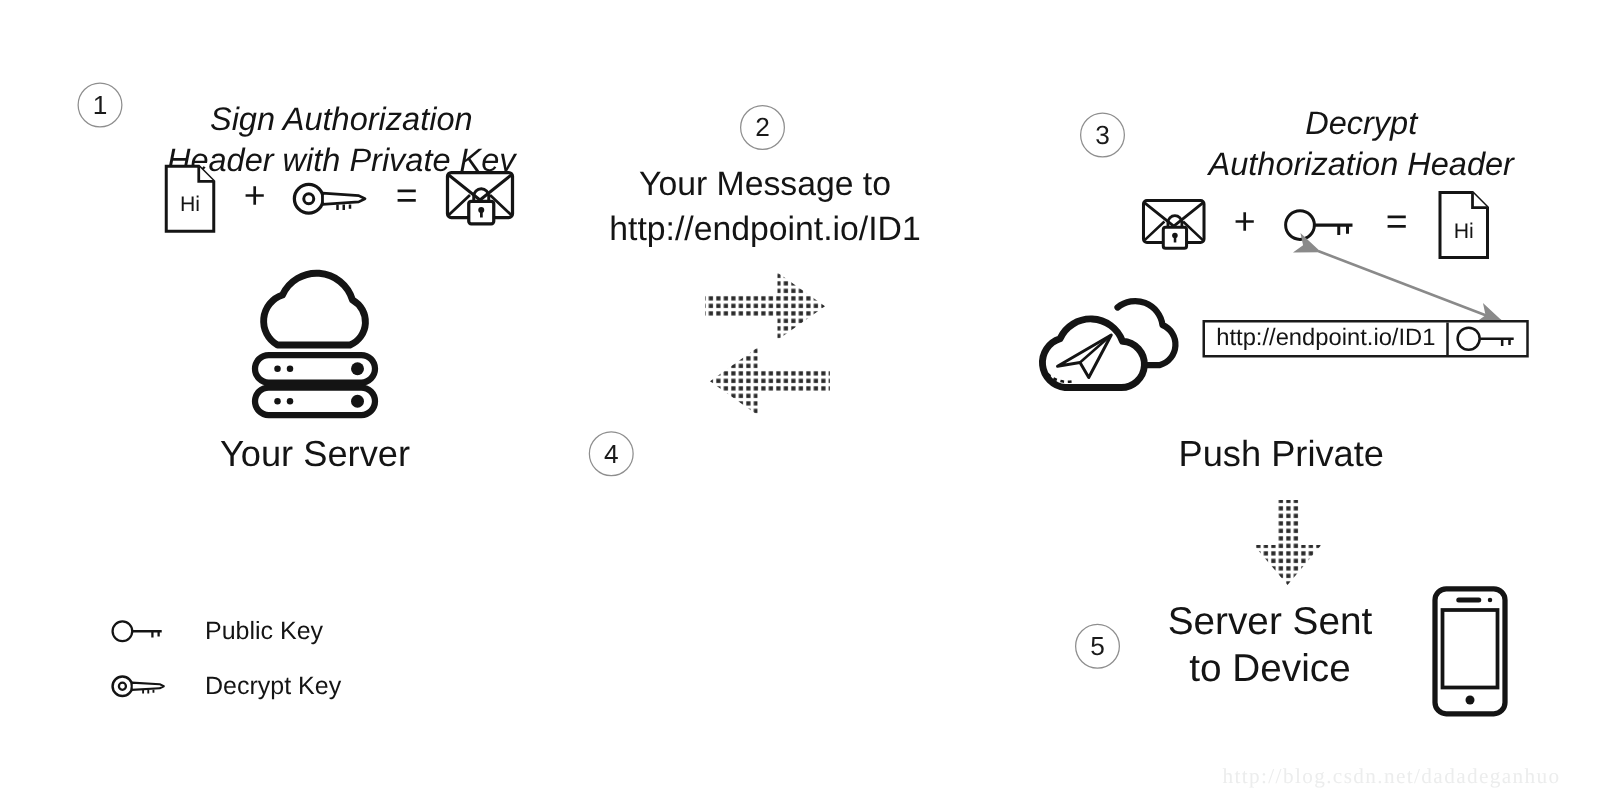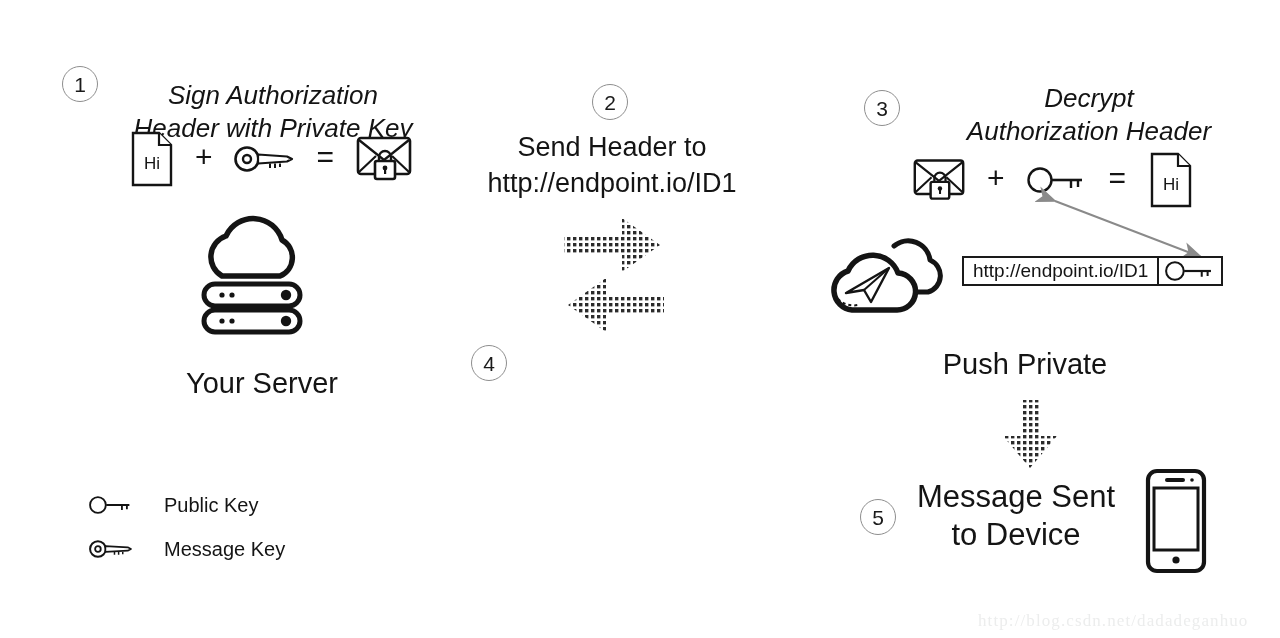--- a/index.html
+++ b/index.html
@@ -118,27 +118,27 @@
       <circle cx="44" cy="81" r="2.6" fill="#141414"></circle>
       <circle cx="54" cy="81" r="2.6" fill="#141414"></circle>
       <circle cx="108" cy="81" r="5.2" fill="#141414"></circle>
       <rect x="26" y="96" width="96" height="22" rx="11" fill="#fff" stroke="#141414" stroke-width="5"></rect>
       <circle cx="44" cy="107" r="2.6" fill="#141414"></circle>
       <circle cx="54" cy="107" r="2.6" fill="#141414"></circle>
       <circle cx="108" cy="107" r="5.2" fill="#141414"></circle>
     </svg>
   </div>
 
-  <div class="abs label-lg" style="left:152px;top:346px;width:220px;margin-top:19px;">Your Server</div>
+  <div class="abs label-lg" style="left:142px;top:346px;width:220px;">Your Server</div>
 
   <div class="abs" style="left:592px;top:84px;">
     <div class="step-badge">2</div>
   </div>
 
-  <div class="abs caption" style="left:460px;top:129px;width:304px;font-size:27px;line-height:36px;">Send Header to
+  <div class="abs caption" style="left:460px;top:129px;width:304px;font-size:27px;line-height:36px;">Your Message to
 http://endpoint.io/ID1</div>
 
   <div class="abs" style="left:560px;top:212px;">
     <svg width="108" height="66" viewBox="0 0 108 66">
       <defs>
         <pattern id="dotsR" x="0" y="0" width="6" height="6" patternUnits="userSpaceOnUse">
           <rect x="1" y="1" width="3.4" height="3.4" fill="#2b2b2b"></rect>
         </pattern>
       </defs>
       <path d="M4 24 L62 24 L62 6 L100 33 L62 60 L62 42 L4 42 Z" fill="url(#dotsR)"></path>
@@ -252,21 +252,21 @@
         </pattern>
       </defs>
       <path d="M29 2 L47 2 L47 38 L65 38 L38 70 L11 38 L29 38 Z" fill="url(#dotsD)"></path>
     </svg>
   </div>
 
   <div class="abs" style="left:860px;top:499px;">
     <div class="step-badge">5</div>
   </div>
 
-  <div class="abs label-xl" style="left:908px;top:478px;width:216px;">Message Sent
+  <div class="abs label-xl" style="left:908px;top:478px;width:216px;">Server Sent
 to Device</div>
 
   <div class="abs" style="left:1145px;top:468px;">
     <svg width="62" height="106" viewBox="0 0 62 106">
       <rect x="3" y="3" width="56" height="100" rx="9" fill="#fff" stroke="#141414" stroke-width="4.2"></rect>
       <rect x="9" y="20" width="44" height="62" fill="#fff" stroke="#141414" stroke-width="3"></rect>
       <rect x="20" y="10" width="20" height="4" rx="2" fill="#141414"></rect>
       <circle cx="47" cy="12" r="1.8" fill="#141414"></circle>
       <circle cx="31" cy="92" r="3.6" fill="#141414"></circle>
     </svg>
@@ -287,19 +287,19 @@
 
     <div class="legend-row" style="margin-top:14px;">
       <span>
         <svg width="48" height="22" viewBox="0 0 58 24">
           <circle cx="12" cy="12" r="9.5" fill="#fff" stroke="#141414" stroke-width="2.4"></circle>
           <circle cx="12" cy="12" r="3.4" fill="#fff" stroke="#141414" stroke-width="2.2"></circle>
           <path d="M21 8.5 L48 10 L52 12 L48 14 L21 15.5 Z" fill="#fff" stroke="#141414" stroke-width="2" stroke-linejoin="round"></path>
           <path d="M32 15.5 L32 19 M37 15.5 L37 19 M42 15.5 L42 18.4" stroke="#141414" stroke-width="1.8"></path>
         </svg>
       </span>
-      <span class="legend-text">Message Key</span>
+      <span class="legend-text">Decrypt Key</span>
     </div>
   </div>
 
   <div class="abs watermark" style="left:978px;top:611px;">http://blog.csdn.net/dadadeganhuo</div>
 
 </div>
 
 </body></html>

